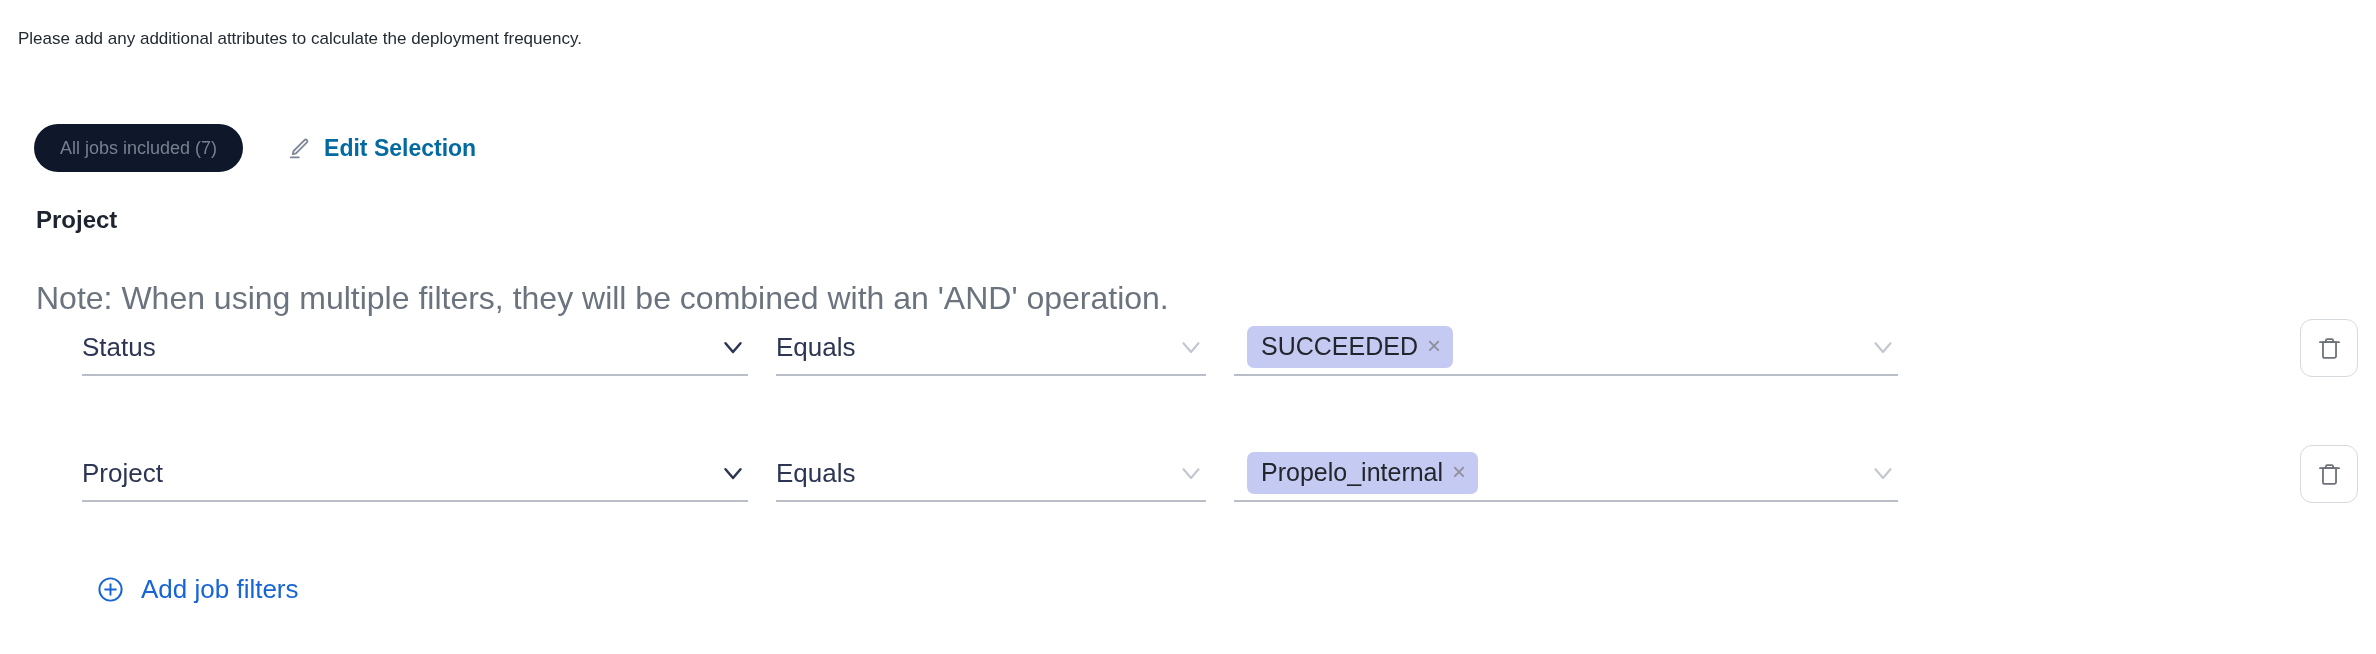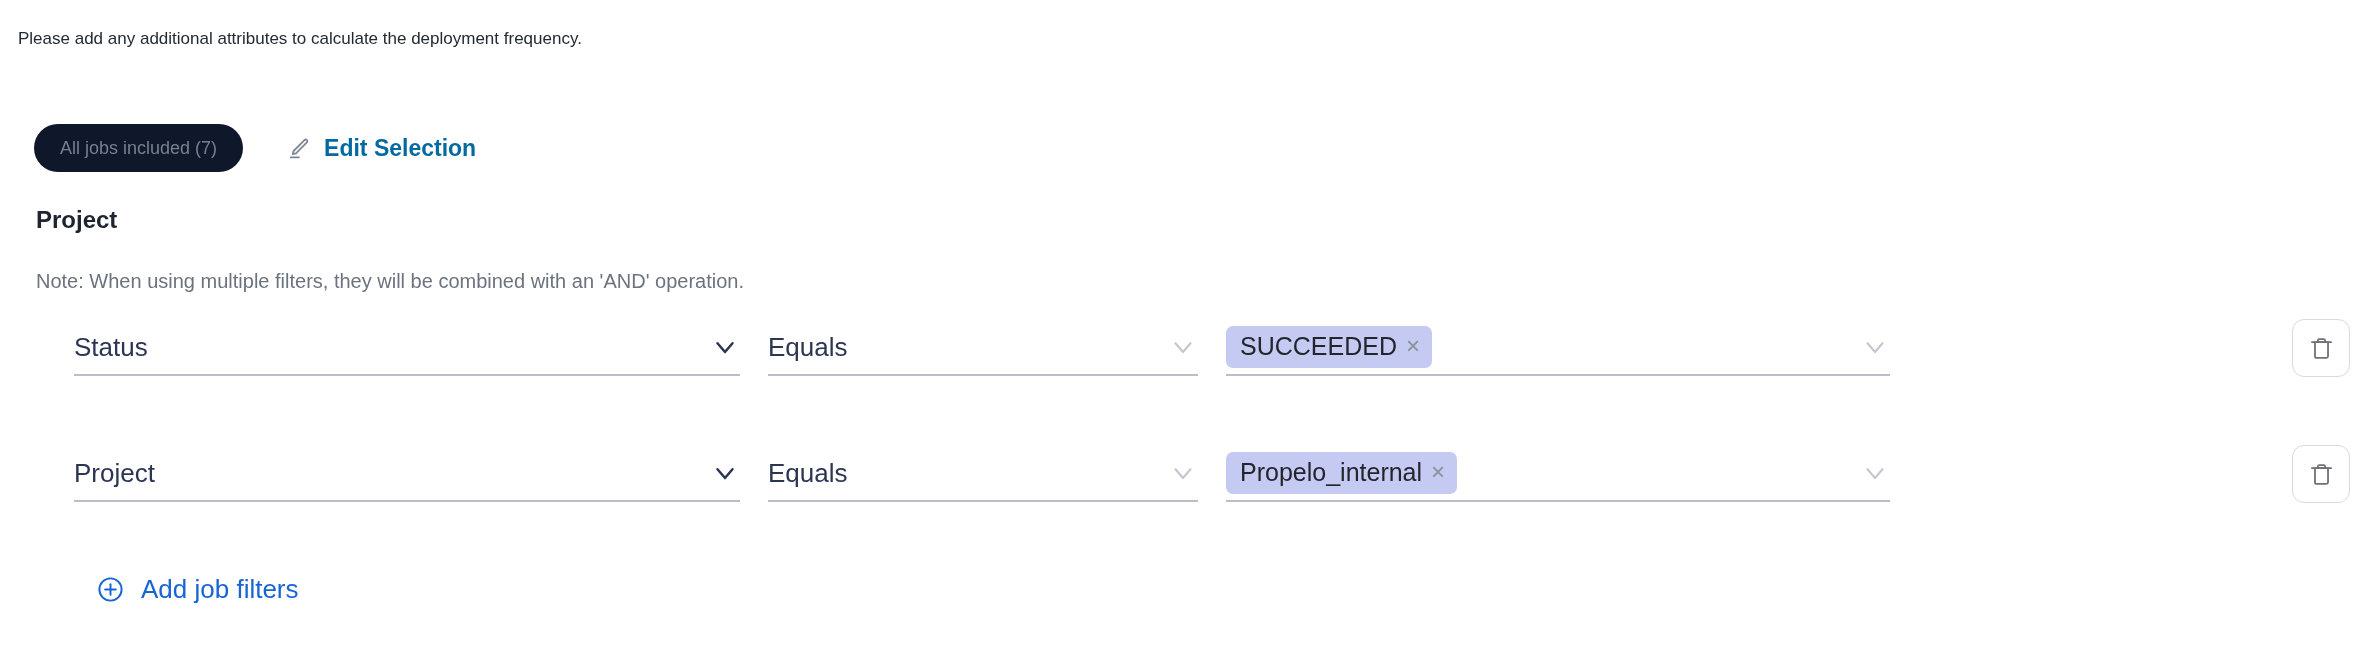--- a/index.html
+++ b/index.html
@@ -71,31 +71,31 @@
     left: 36px;
     top: 206px;
     font-size: 24px;
     font-weight: bold;
     color: #1d2430;
     line-height: 28px;
   }
   .filters-note {
     position: absolute;
     left: 36px;
-    top: 267px;
-    font-size: 20px;
+    top: 284px;
+    font-size: 32px;
     color: #6b737f;
     line-height: 28px;
     white-space: nowrap;
   }
 
   
   .filter-rows {
     position: absolute;
-    left: 0;
+    left: 8px;
     top: 320px;
     width: 2119px;
   }
   .filter-row {
     position: relative;
     height: 126px;
   }
 
   .field {
     position: absolute;
@@ -147,20 +147,21 @@
     color: #22252b;
     border-radius: 7px;
     padding: 5px 12px 7px 14px;
     font-size: 25px;
     line-height: 30px;
     display: inline-flex;
     align-items: center;
     gap: 9px;
     white-space: nowrap;
     cursor: default;
+    margin-left: 13px;
   }
   .chip .chip-remove {
     color: #8d8f99;
     font-size: 24px;
     line-height: 24px;
     cursor: pointer;
   }
 
   .delete-btn {
     position: absolute;

